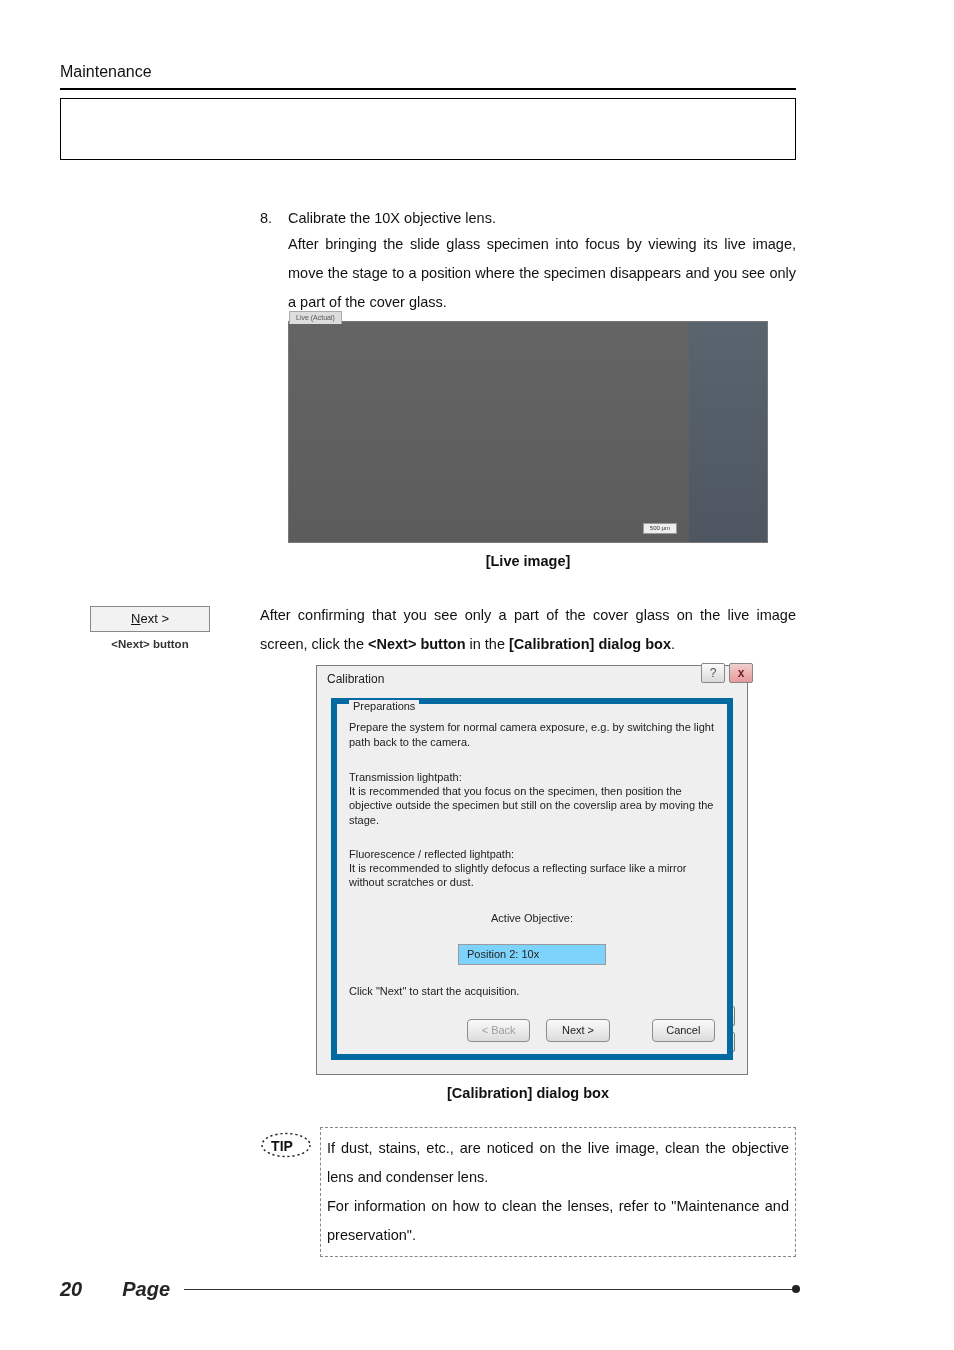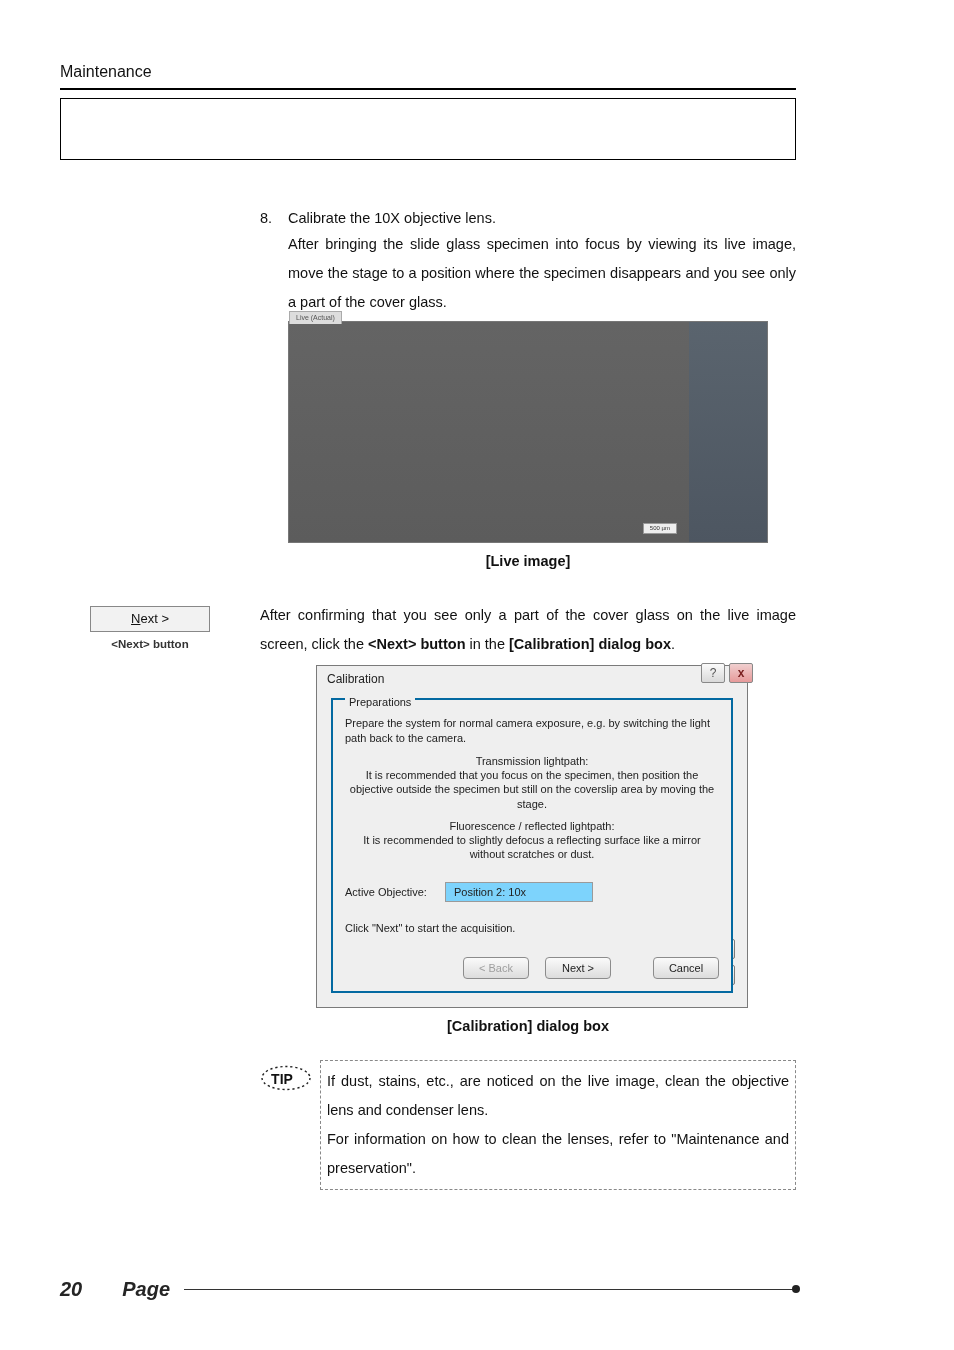--- a/index.html
+++ b/index.html
@@ -151,42 +151,43 @@
   }
   .dlg-ctrl .wbtn.close{
     background:linear-gradient(#f0cfcf,#e79a9a);
     color:#7a2020;
     font-weight:bold;
   }
   .dlg-body{
     padding:4px 14px 14px 14px;
   }
   .fieldset{
-    border:2px solid #0369a1;
+    border:6px solid #0369a1;
     padding:8px 12px 12px 12px;
     position:relative;
     background:#efefef;
   }
   .legend{
     position:relative;
     top:-14px;
     background:#efefef;
     padding:0 4px;
     font-size:11px;
   }
   .prep-txt{
     margin-top:-8px;
     line-height:1.35;
   }
-  .prep-block{ margin-top:8px; line-height:1.3;text-align:center;}
+  .prep-block{ margin-top:20px; line-height:1.3;}
   .objective-row{
     margin-top:20px;
     display:flex;
     align-items:center;
     gap:18px;
+    flex-direction:column;
   }
   .objective-row .val{
     border:1px solid #9a9a9a;
     background:#7dd3fc;
     padding:1px 8px;
     width:130px;
     font-size:11px;
   }
   .side-icons{
     position:absolute;

